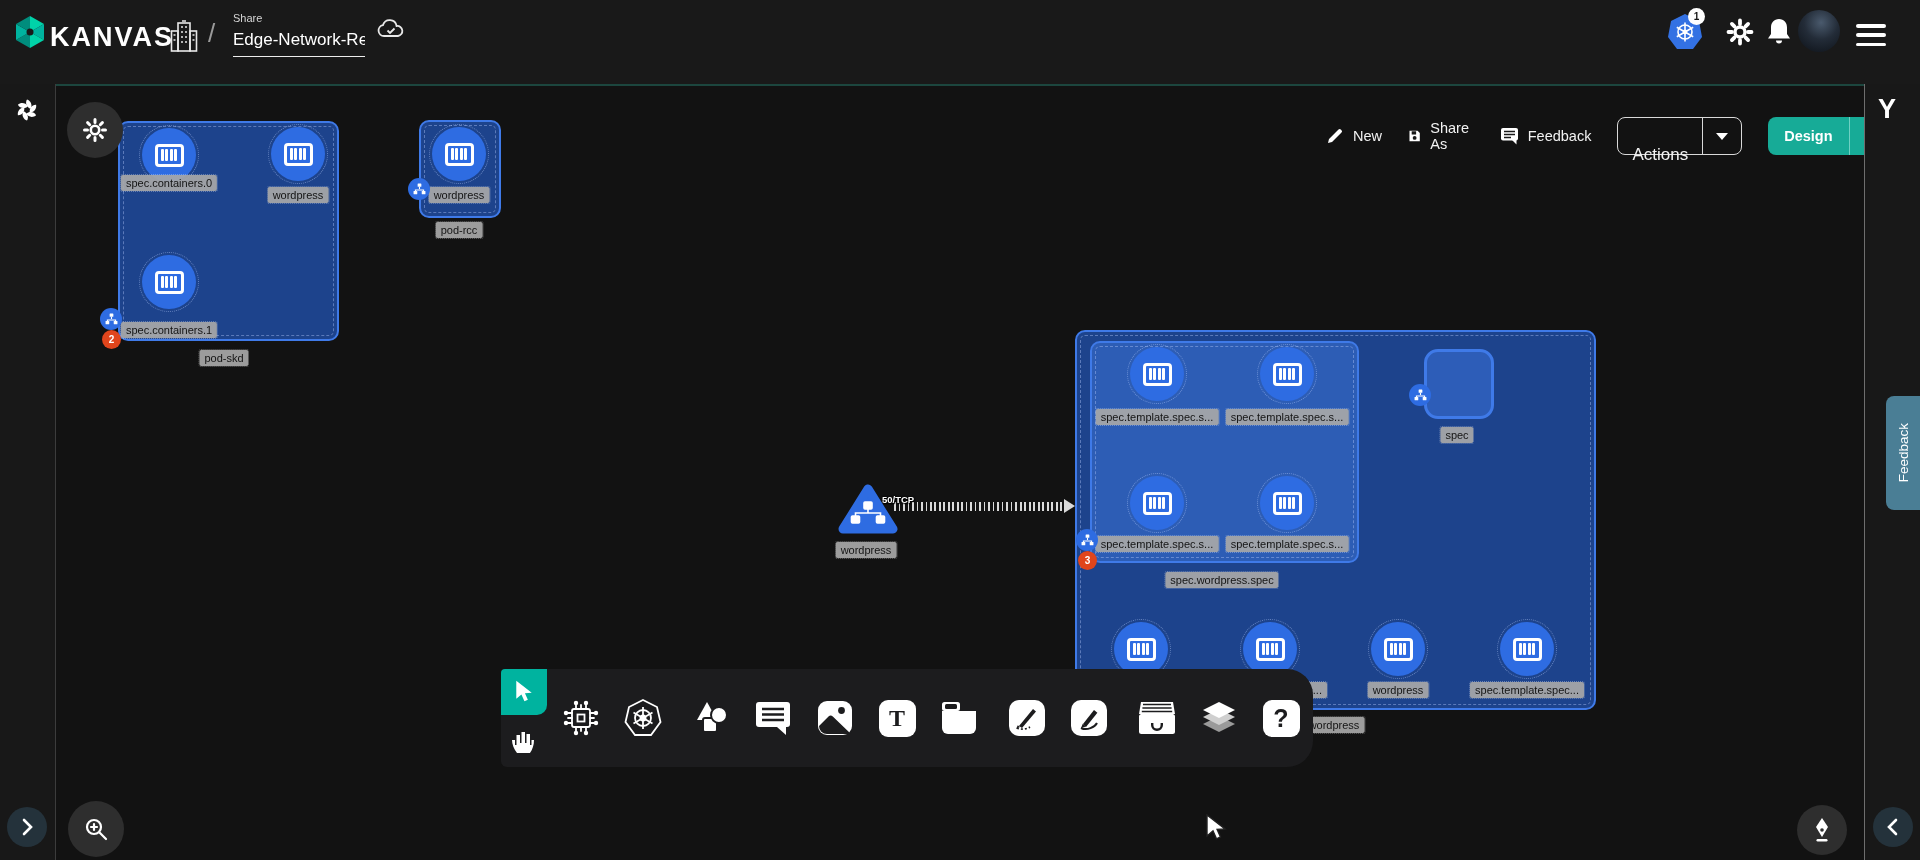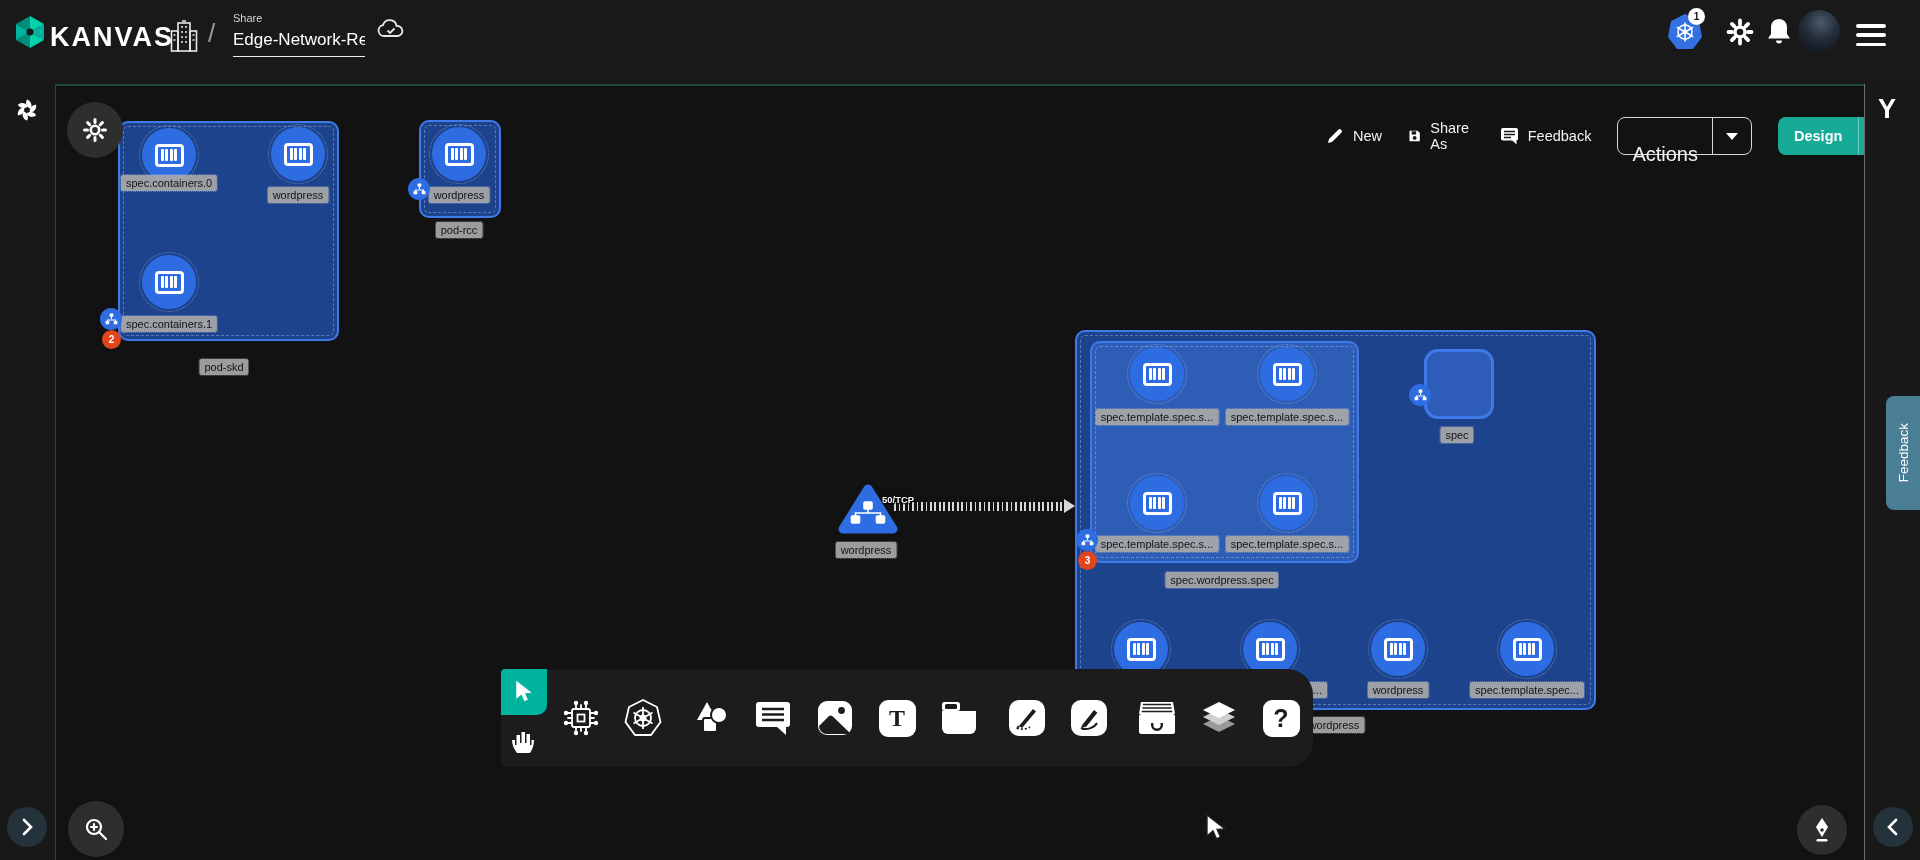--- a/index.html
+++ b/index.html
@@ -69,21 +69,21 @@
     background:repeating-linear-gradient(90deg,#d9d9d9 0 1.5px, transparent 1.5px 4.5px); }
   #edge-arrow { position:absolute; left:1008px; top:413px; width:0; height:0;
     border-left:11px solid #d9d9d9; border-top:7px solid transparent; border-bottom:7px solid transparent; }
   #edge-label { position:absolute; left:826px; top:408px; color:#fff; font-size:9.5px; font-weight:bold;
     text-shadow:0 0 2px #000, 0 0 2px #000, 1px 1px 1px #000; }
 
   
   #action-bar { position:absolute; left:1270px; top:28px; height:44px; display:flex; align-items:center; gap:26px; color:#f2f2f2; }
   .act-item { display:flex; align-items:center; gap:9px; font-size:14.5px; cursor:pointer; }
   #actions-btn { display:flex; align-items:center; height:38px; border:1.5px solid #d9d9d9; border-radius:8px; cursor:pointer; }
-  #actions-btn .lbl { padding:0 14px; font-size:20px;margin-top:37px; }
+  #actions-btn .lbl { padding:0 14px; font-size:17px;margin-top:37px; }
   #actions-btn .sep { width:1px; height:38px; background:#d9d9d9; }
   #actions-caret { width:0; height:0; border-left:6px solid transparent; border-right:6px solid transparent;
     border-top:7px solid #fff; margin:0 13px; }
   #share-btn { display:flex; align-items:center; height:38px; background:#17ab97; border-radius:8px; color:#fff; cursor:pointer; }
   #share-btn .lbl { padding:0 16px; font-size:14.5px; font-weight:bold; }
   #share-btn .sep { width:1px; height:38px; background:#6fd0c3; }
   #share-btn .linkseg { padding:0 14px; display:flex; align-items:center; }
 
   
   #toolbar { position:absolute; left:501px; top:669px; width:812px; height:98px; background:#1c1c1e;
@@ -240,31 +240,31 @@
   <div class="knode" style="left:86px;top:169px">
     <div class="cglyph">
         <i></i>
         <i></i>
         <i></i>
         <i></i>
       </div>
   </div>
   <div class="nlabel" style="left:113px;top:89px">spec.containers.0</div>
   <div class="nlabel" style="left:242px;top:101px">wordpress</div>
-  <div class="nlabel" style="left:113px;top:230px">spec.containers.1</div>
+  <div class="nlabel" style="left:113px;top:236px">spec.containers.1</div>
   <div class="bbadge" style="left:44px;top:222px">
     <svg width="13" height="13" viewBox="0 0 14 14" fill="#fff">
         <rect x="5" y="0.5" width="4" height="3.6" rx="0.6"></rect>
         <rect x="0.6" y="8.5" width="4" height="3.6" rx="0.6"></rect>
         <rect x="9.4" y="8.5" width="4" height="3.6" rx="0.6"></rect>
         <path d="M6.4 4.1h1.2v2.4H6.4zM2 8.5V7h10v1.5h-1.2v-0.3H3.2v0.3z"></path>
       </svg>
   </div>
   <div class="rbadge" style="left:46px;top:244px">2</div>
-  <div class="nlabel" style="left:168px;top:273px">pod-skd</div>
+  <div class="nlabel" style="left:168px;top:264px">pod-skd</div>
 
   <div class="kgroup" style="left:363px;top:34px;width:82px;height:98px"></div>
   <div class="knode" style="left:376px;top:41px">
     <div class="cglyph">
         <i></i>
         <i></i>
         <i></i>
         <i></i>
       </div>
   </div>

